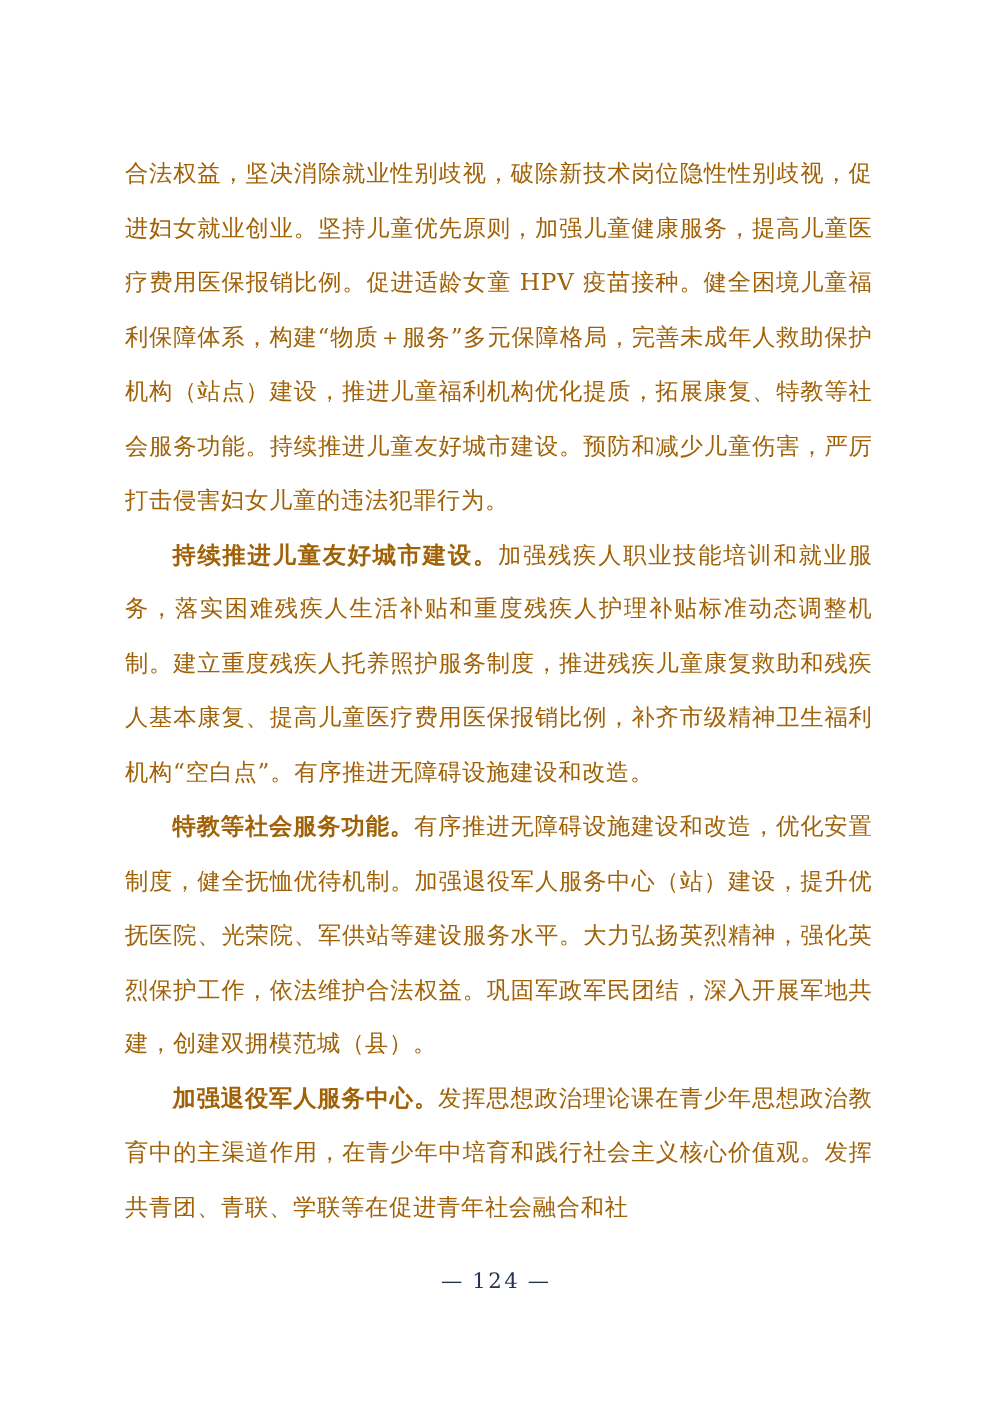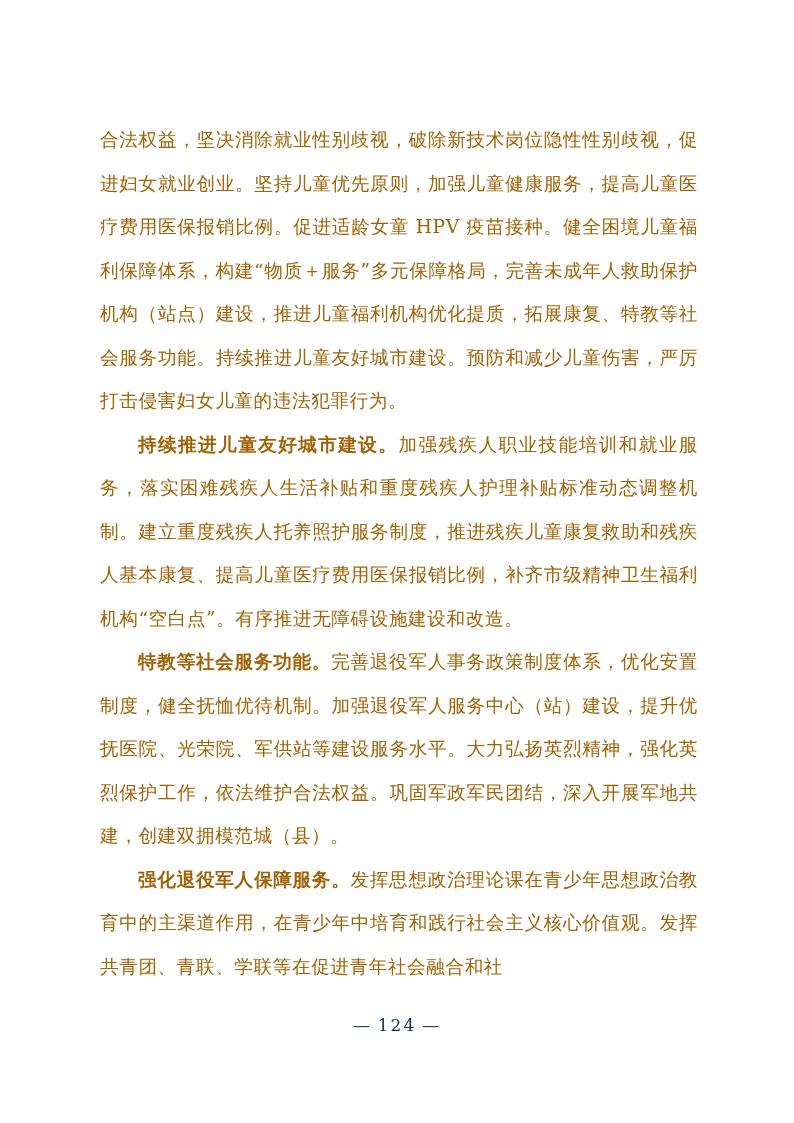--- a/index.html
+++ b/index.html
@@ -62,25 +62,25 @@
 
     <p class="para">
       <span>合法权益，坚决消除就业性别歧视，破除新技术岗位隐性性别歧视，促进妇女就业创业。坚持儿童优先原则，加强儿童健康服务，提高儿童医疗费用医保报销比例。促进适龄女童 HPV 疫苗接种。健全困境儿童福利保障体系，构建“物质＋服务”多元保障格局，完善未成年人救助保护机构（站点）建设，推进儿童福利机构优化提质，拓展康复、特教等社会服务功能。持续推进儿童友好城市建设。预防和减少儿童伤害，严厉打击侵害妇女儿童的违法犯罪行为。</span>
     </p>
 
     <p class="para indented">
       <span class="lead">持续推进儿童友好城市建设。</span><span>加强残疾人职业技能培训和就业服务，落实困难残疾人生活补贴和重度残疾人护理补贴标准动态调整机制。建立重度残疾人托养照护服务制度，推进残疾儿童康复救助和残疾人基本康复、提高儿童医疗费用医保报销比例，补齐市级精神卫生福利机构“空白点”。有序推进无障碍设施建设和改造。</span>
     </p>
 
     <p class="para indented">
-      <span class="lead">特教等社会服务功能。</span><span>完善退役军人事务政策制度体系，优化安置制度，健全抚恤优待机制。加强退役军人服务中心（站）建设，提升优抚医院、光荣院、军供站等建设服务水平。大力弘扬英烈精神，强化英烈保护工作，依法维护合法权益。巩固军政军民团结，深入开展军地共建，创建双拥模范城（县）。</span>
+      <span class="lead">特教等社会服务功能。</span><span>有序推进无障碍设施建设和改造，优化安置制度，健全抚恤优待机制。加强退役军人服务中心（站）建设，提升优抚医院、光荣院、军供站等建设服务水平。大力弘扬英烈精神，强化英烈保护工作，依法维护合法权益。巩固军政军民团结，深入开展军地共建，创建双拥模范城（县）。</span>
     </p>
 
     <p class="para indented">
-      <span class="lead">强化退役军人保障服务。</span><span>发挥思想政治理论课在青少年思想政治教育中的主渠道作用，在青少年中培育和践行社会主义核心价值观。发挥共青团、青联、学联等在促进青年社会融合和社</span>
+      <span class="lead">加强退役军人服务中心。</span><span>发挥思想政治理论课在青少年思想政治教育中的主渠道作用，在青少年中培育和践行社会主义核心价值观。发挥共青团、青联、学联等在促进青年社会融合和社</span>
     </p>
 
   </div>
 
   <div class="footer">
     <span class="dash">—</span><span>124</span><span class="dash">—</span>
   </div>
 </div>
 
 </body></html>

